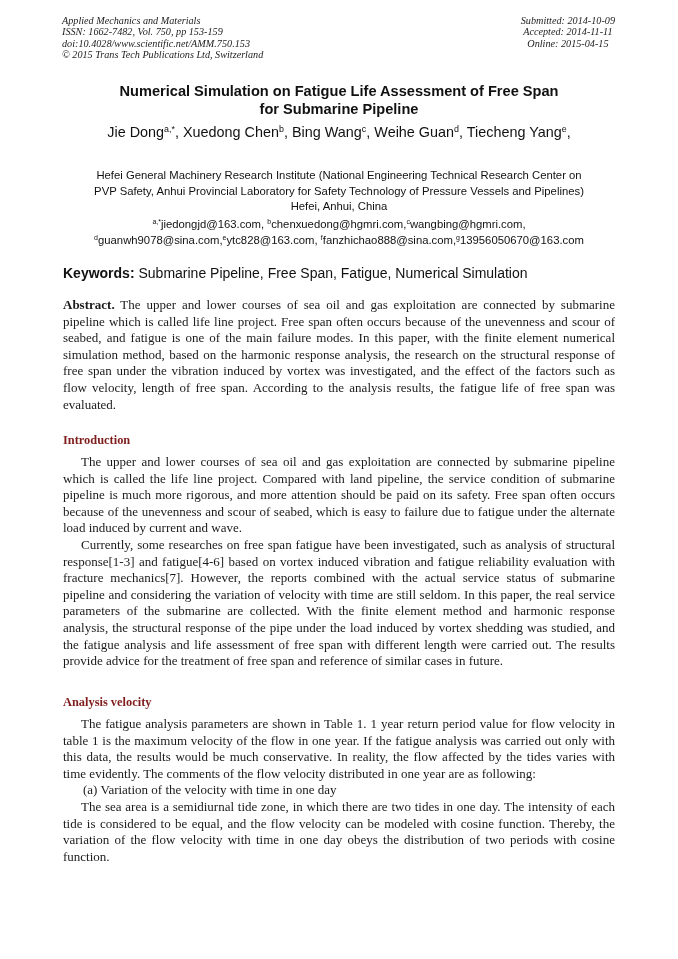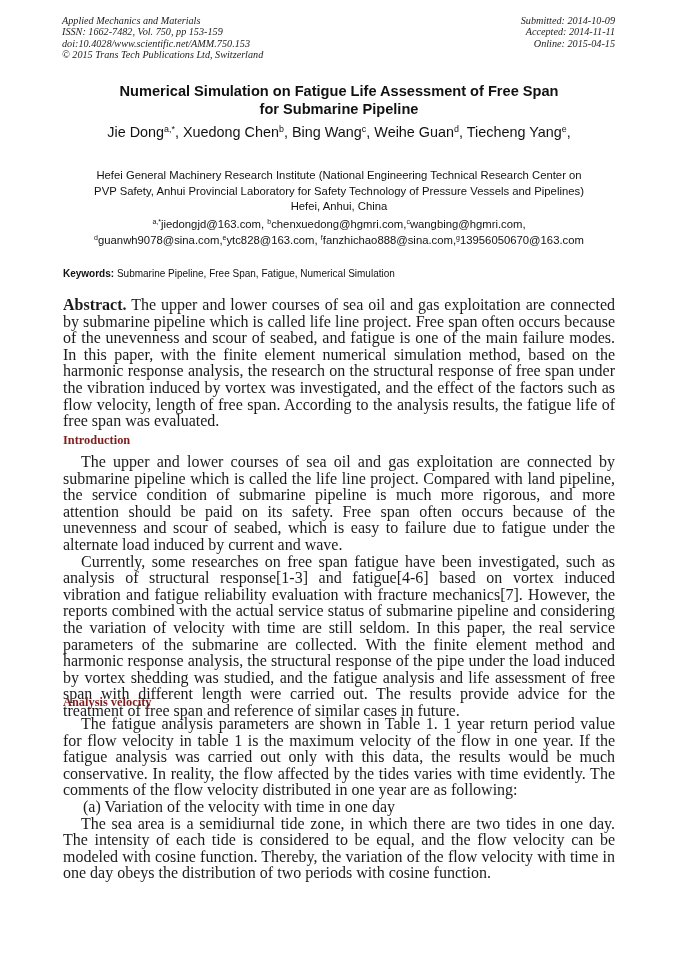--- a/index.html
+++ b/index.html
@@ -24,21 +24,21 @@
       left: 62px; top: 15px;
       font-family: "Liberation Serif", serif;
       font-style: italic;
       font-size: 10.2px;
       line-height: 11.3px;
       color: #222;
     }
     .hdr-right {
       position: absolute;
       right: 63px; top: 15px;
-      text-align: right;
+      text-align: center;
       font-family: "Liberation Serif", serif;
       font-style: italic;
       font-size: 10.2px;
       line-height: 11.3px;
       color: #222;
     }
     .hdr-line { display: block; white-space: nowrap; }
 
     .title {
       position: absolute;
@@ -91,30 +91,30 @@
       font-size: 11.3px;
       line-height: 15.5px;
       color: #111;
     }
     .emails .line { display: block; white-space: nowrap; }
 
     .keywords {
       position: absolute;
       left: 63px; top: 266px;
       font-family: "Liberation Sans", sans-serif;
-      font-size: 10px;
+      font-size: 14px;
       line-height: 15px;
       color: #111;
       white-space: nowrap;
     }
     .keywords .kw-label { font-weight: bold; }
 
     .body-text {
       font-family: "Liberation Serif", serif;
-      font-size: 16px;
+      font-size: 13px;
       line-height: 16.6px;
       color: #1a1a1a;
       text-align: justify;
     }
     .abstract {
       position: absolute;
       left: 63px; width: 552px;
       top: 297px;
     }
     .abstract .abs-label { font-weight: bold; }

